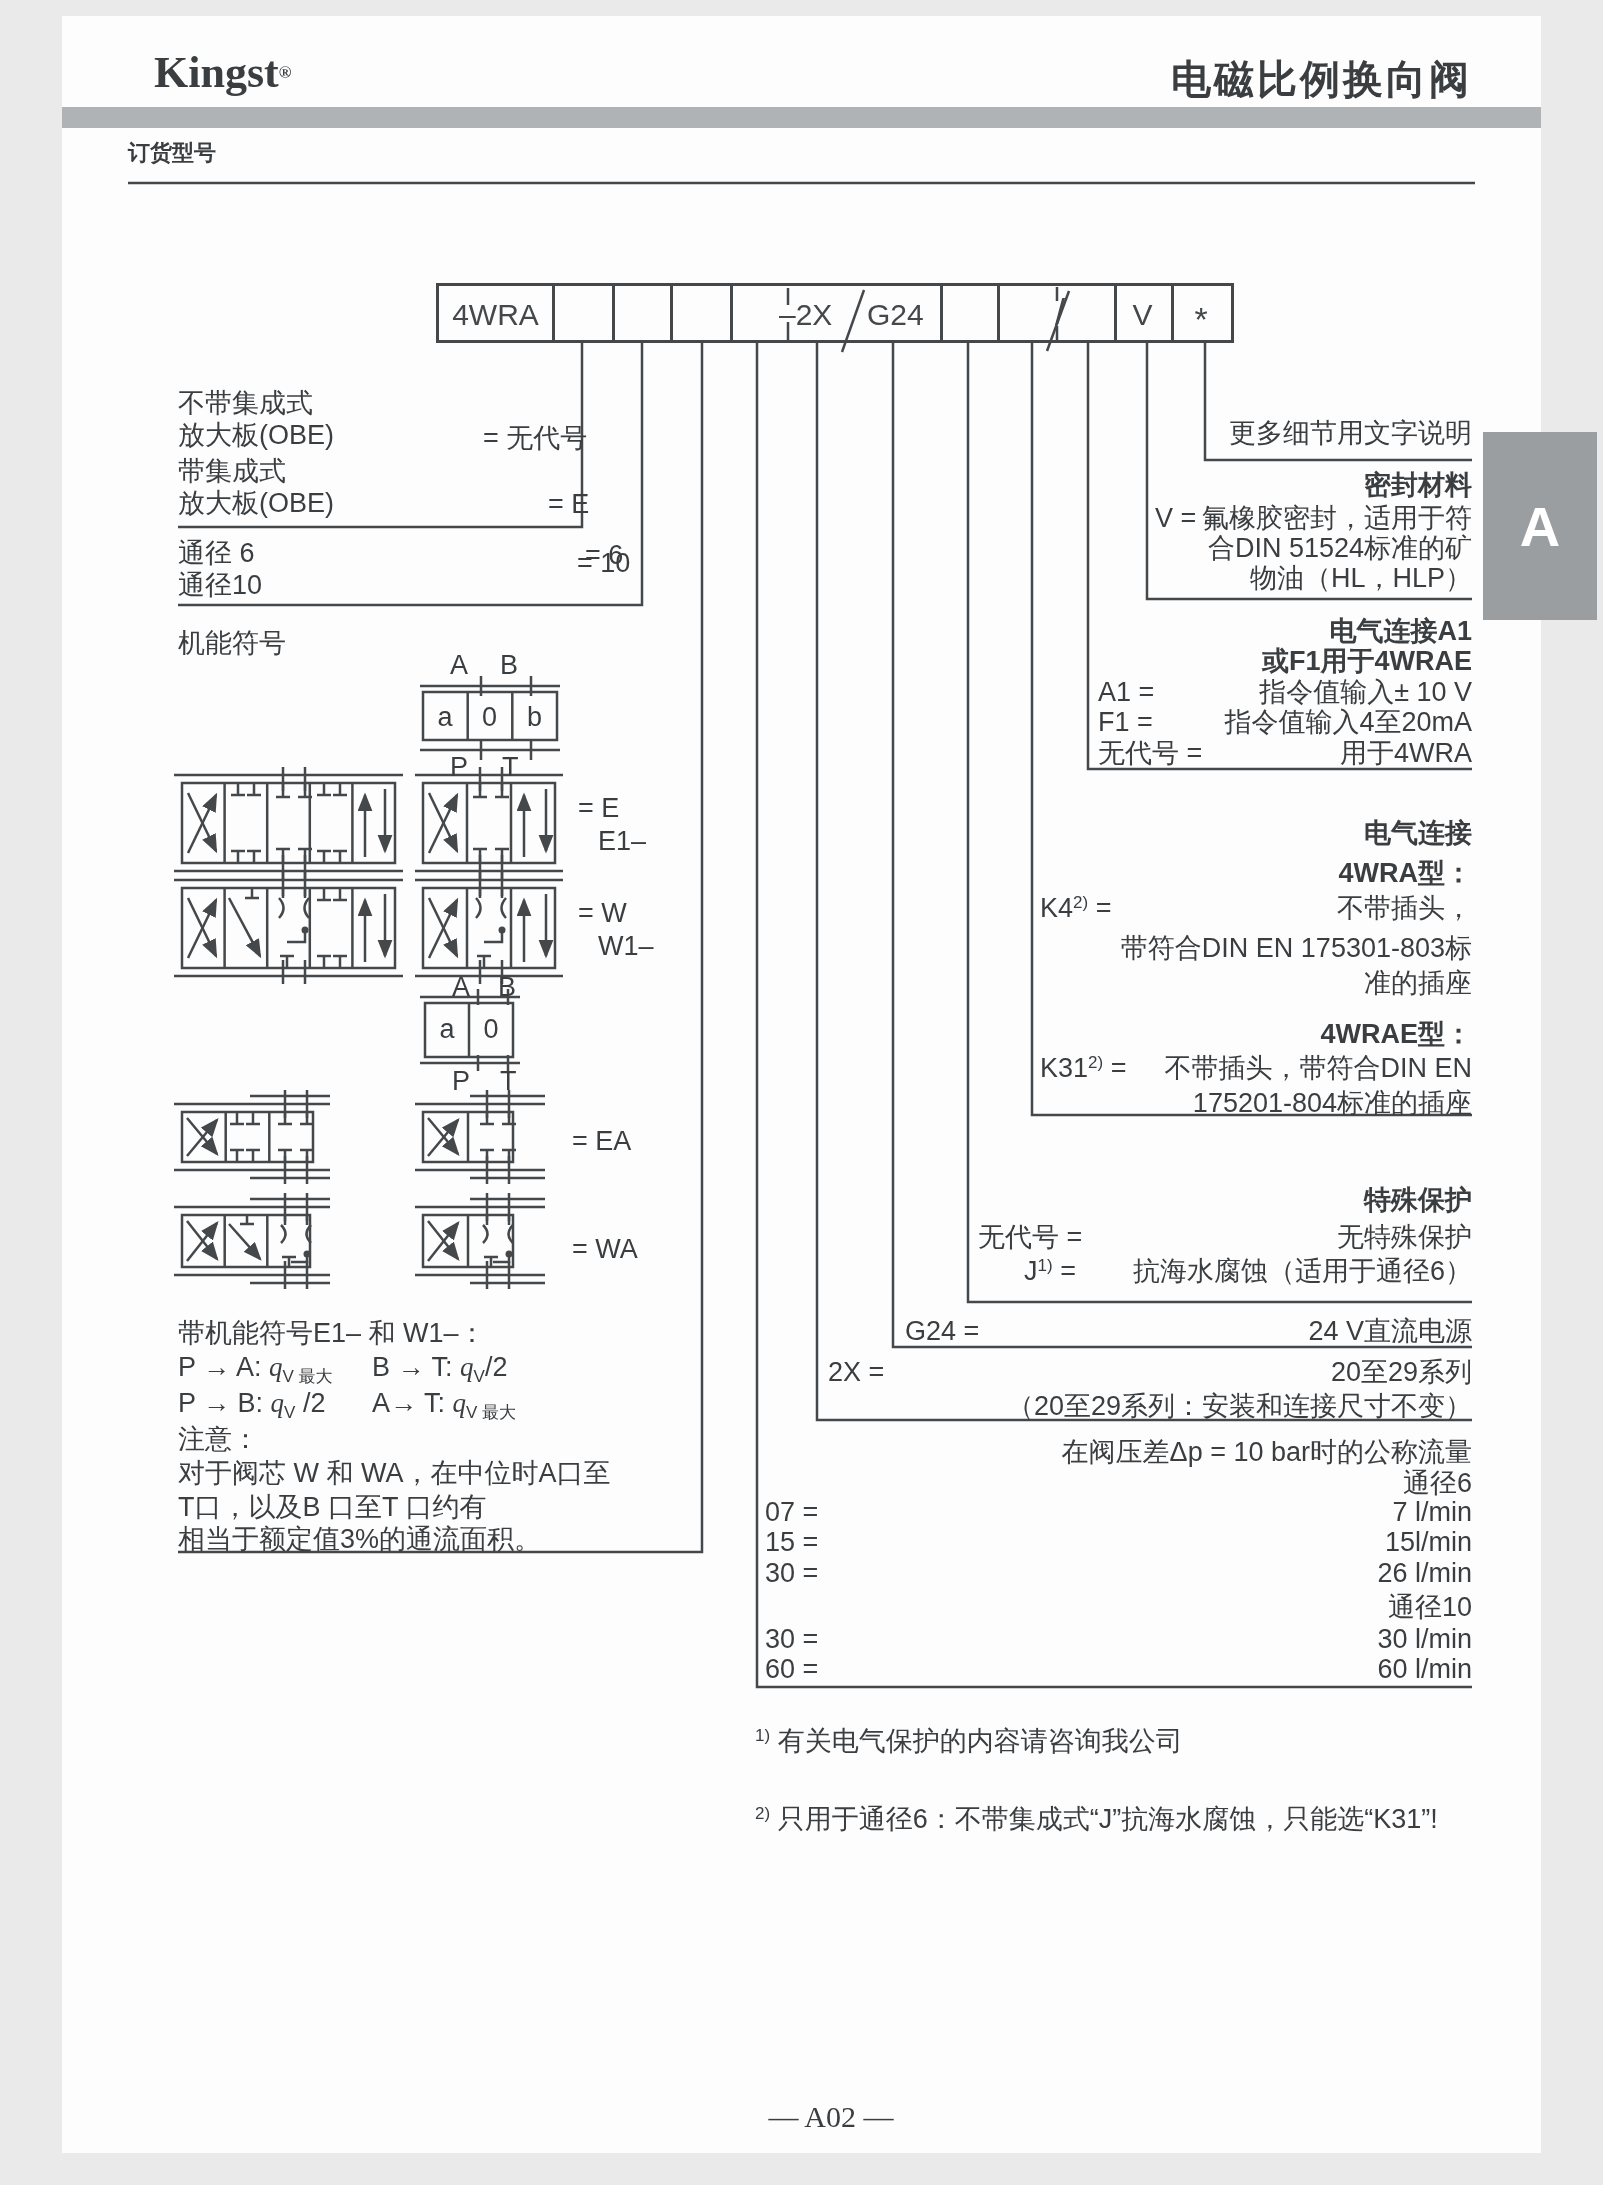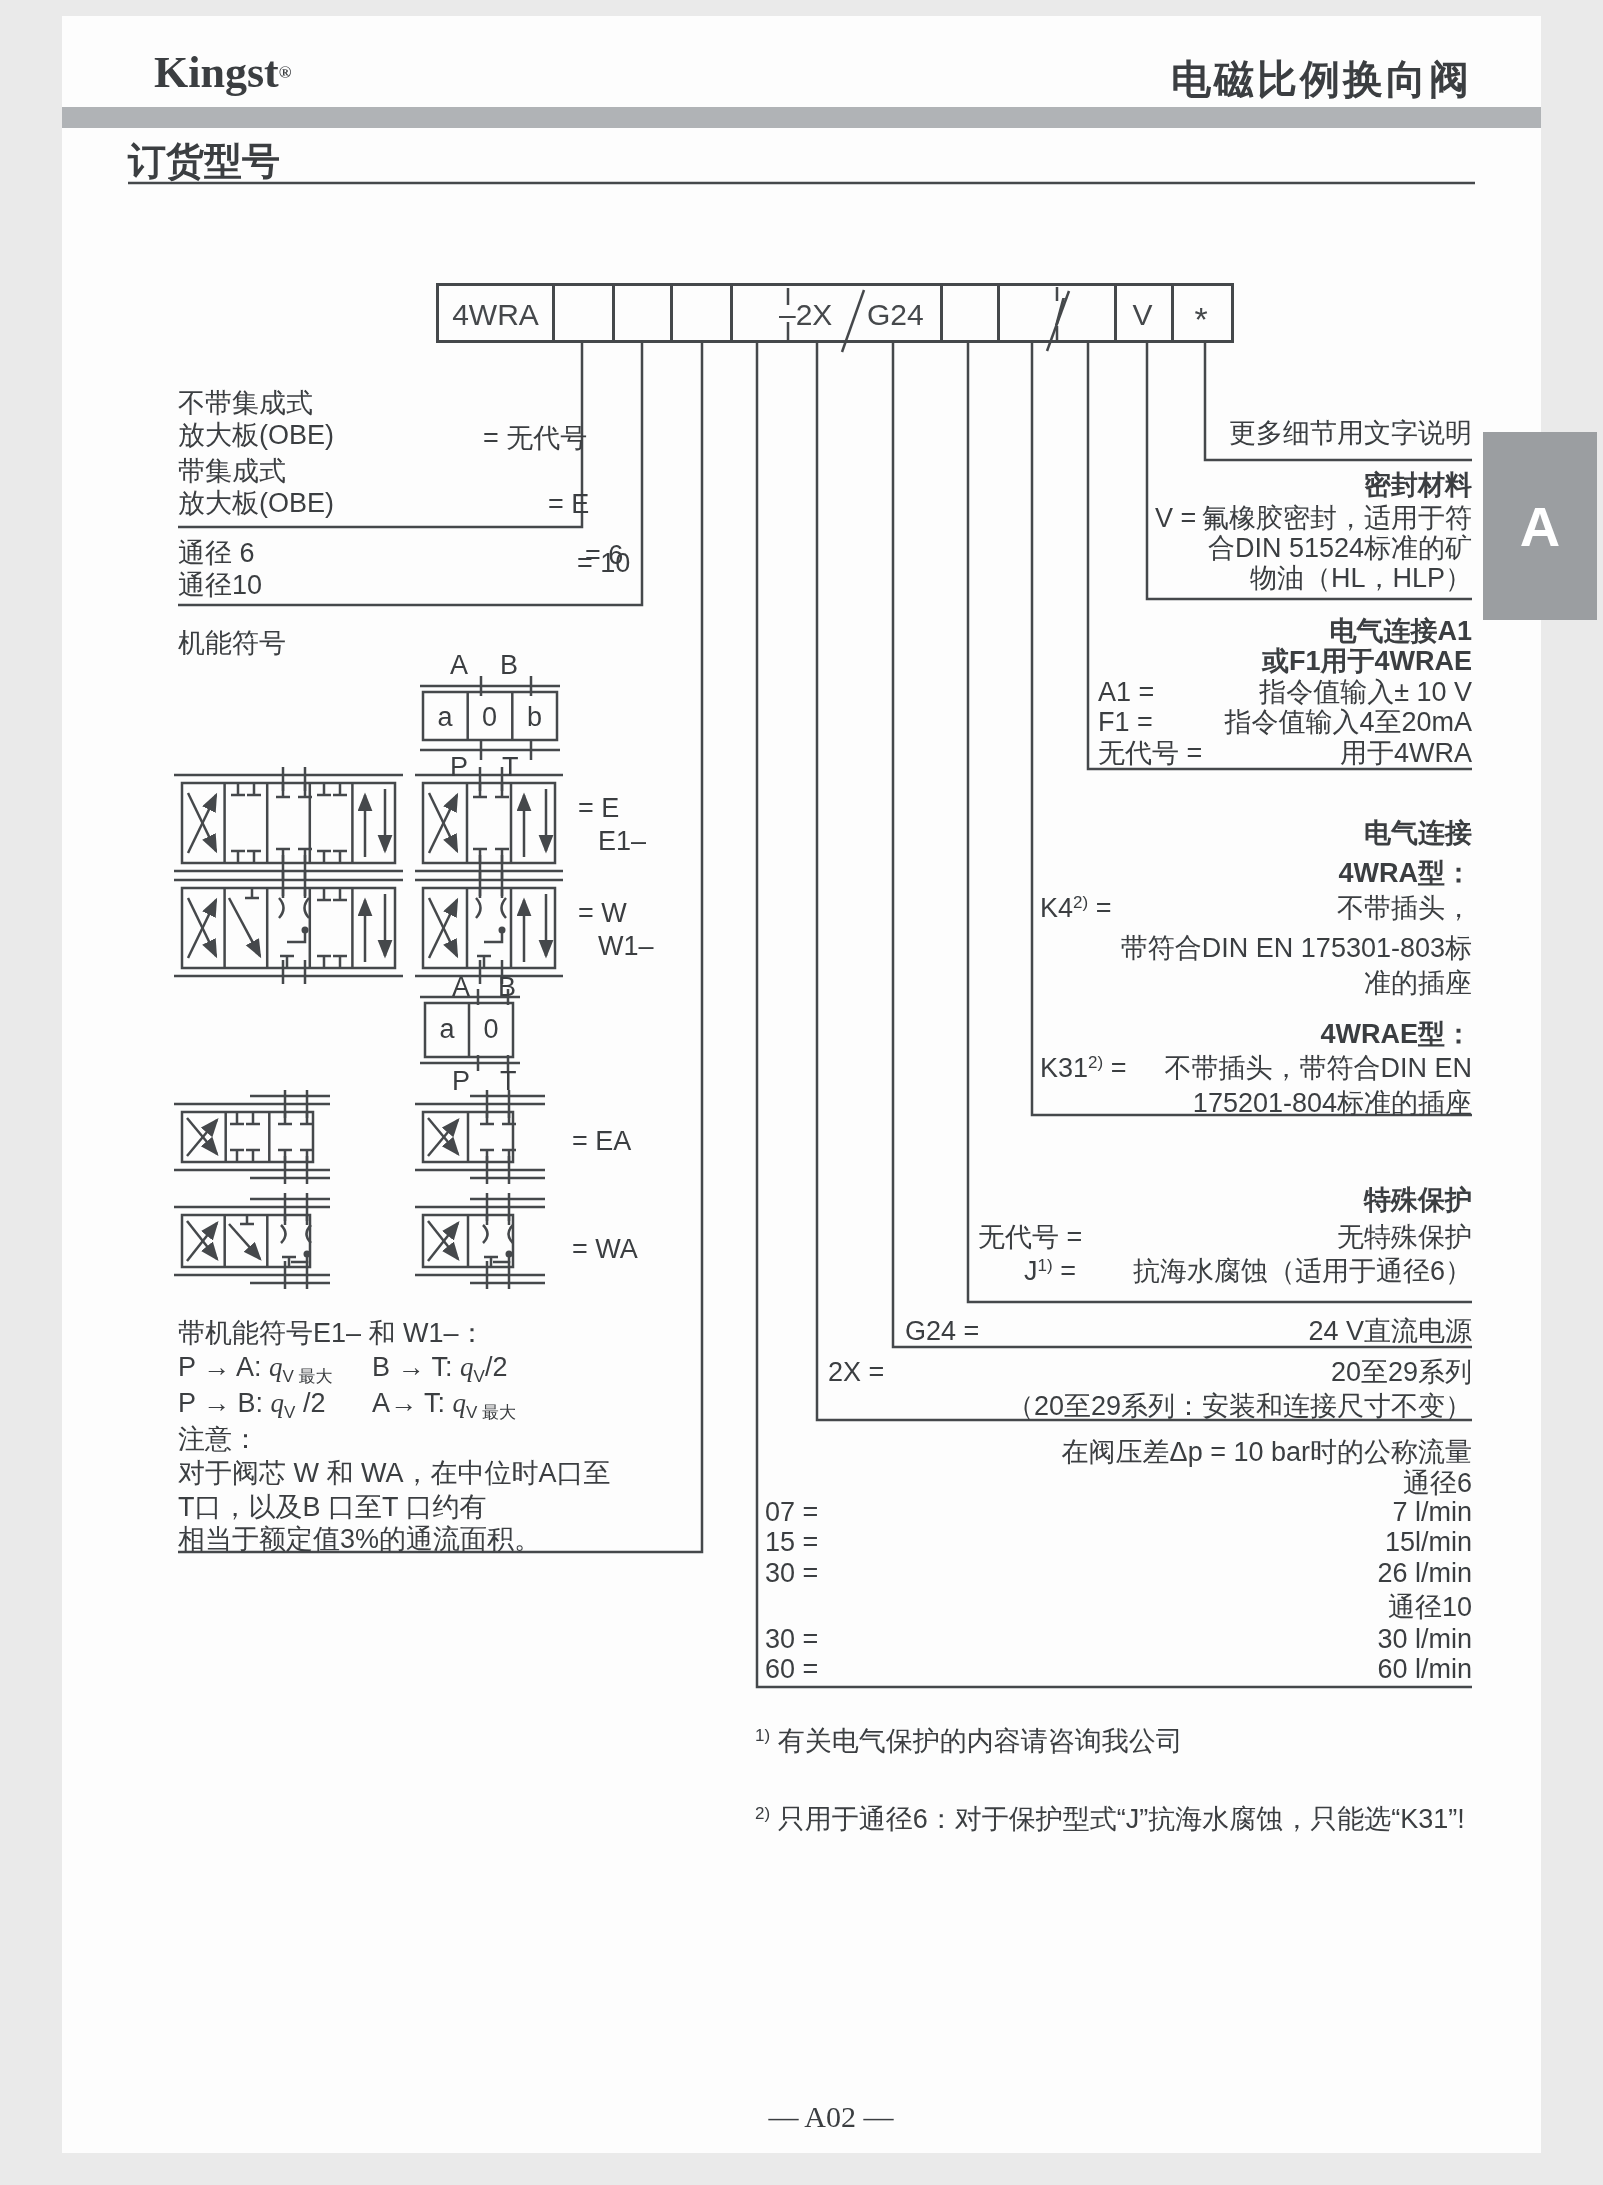--- a/index.html
+++ b/index.html
@@ -195,21 +195,21 @@
       <path d="M483 1225 q9 9 0 18 M513 1225 q-9 9 0 18"></path>
       <circle cx="509" cy="1254" r="3.5" fill="#45484b" stroke="none"></circle>
       <path d="M509 1254 v8 h-16"></path>
       <path d="M491 1267 V1257 M484 1257 H498"></path>
     </g>
   </svg>
 
   <div class="t serif b" style="left:128px;top:48px;font-size:44px;"><span>Kingst</span><sup>®</sup></div>
   <div class="t b" style="right:131px;top:56px;font-size:40px;letter-spacing:3px;">电磁比例换向阀</div>
   <div class="bar"></div>
-  <div class="t b" style="left:128px;top:140px;font-size:38px;">订货型号</div>
+  <div class="t b" style="left:128px;top:140px;font-size:22px;">订货型号</div>
 
   <div class="tabA">
       <span>A</span>
     </div>
 
   <div class="obox">
     <div class="odiv" style="left:113px;"></div>
     <div class="odiv" style="left:173px;"></div>
     <div class="odiv" style="left:231px;"></div>
     <div class="odiv" style="left:291px;"></div>
@@ -320,17 +320,17 @@
   <div class="t" style="right:131px;top:1527px;">15l/min</div>
   <div class="t" style="left:765px;top:1558px;">30 =</div>
   <div class="t" style="right:131px;top:1558px;">26 l/min</div>
   <div class="t" style="right:131px;top:1592px;">通径10</div>
   <div class="t" style="left:765px;top:1624px;">30 =</div>
   <div class="t" style="right:131px;top:1624px;">30 l/min</div>
   <div class="t" style="left:765px;top:1654px;">60 =</div>
   <div class="t" style="right:131px;top:1654px;">60 l/min</div>
 
   <div class="t" style="left:755px;top:1726px;"><sup>1)</sup> <span>有关电气保护的内容请咨询我公司</span></div>
-  <div class="t" style="left:755px;top:1804px;"><sup>2)</sup> <span>只用于通径6：对于保护型式“J”抗海水腐蚀，只能选“K31”!</span></div>
+  <div class="t" style="left:755px;top:1804px;"><sup>2)</sup> <span>只用于通径6：不带集成式“J”抗海水腐蚀，只能选“K31”!</span></div>
 
   <div class="t serif" style="left:655px;width:300px;top:2100px;text-align:center;font-size:30px;">—  A02  —</div>
 
 </div>
 
 </body></html>

